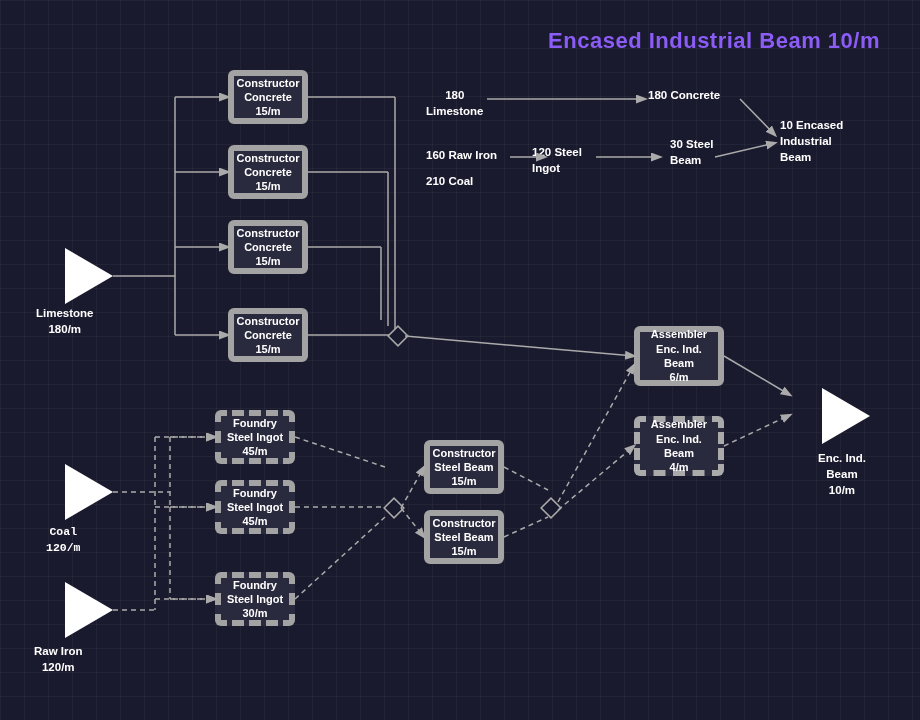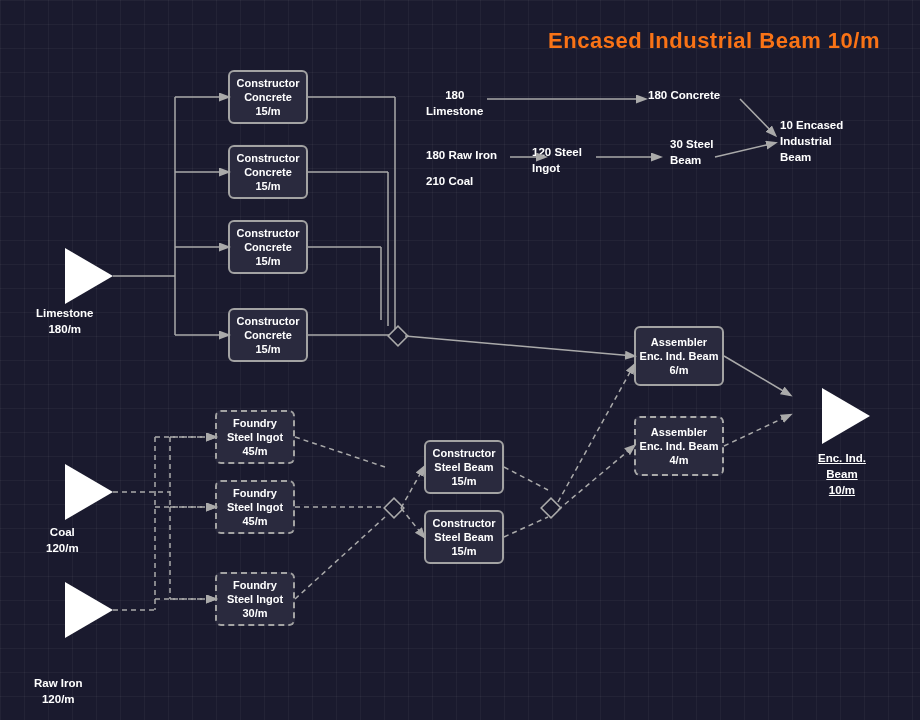--- a/index.html
+++ b/index.html
@@ -13,41 +13,41 @@
       background-size: 24px 24px;
       font-family: Arial, sans-serif;
       overflow: hidden;
       position: relative;
     }
 
     .title {
       position: absolute;
       top: 28px;
       right: 40px;
-      color: #f97316;
+      color: #8b5cf6;
       font-size: 22px;
       font-weight: bold;
       letter-spacing: 0.5px;
       margin-left: 36px;
     }
 
     
     .diagram-svg {
       position: absolute;
       top: 0; left: 0;
       width: 920px;
       height: 720px;
       pointer-events: none;
     }
 
     
     .node-box {
       position: absolute;
       background: #2a2a3e;
-      border: 2px solid #a3a3a3;
+      border: 6px solid #a3a3a3;
       border-radius: 6px;
       color: #ffffff;
       font-size: 11px;
       font-weight: bold;
       text-align: center;
       display: flex;
       align-items: center;
       justify-content: center;
       line-height: 1.3;
     }
@@ -67,21 +67,21 @@
       line-height: 1.4;
     }
   </style>
 </head>
 <body>
 
 <div class="title">Encased Industrial Beam 10/m</div>
 
 <div class="label-text" style="left:426px; top:87px; ">180<br>Limestone</div>
 <div class="label-text" style="left:648px; top:87px;">180 Concrete</div>
-<div class="label-text" style="left:426px; top:147px;">180 Raw Iron</div>
+<div class="label-text" style="left:426px; top:147px;">160 Raw Iron</div>
 <div class="label-text" style="left:532px; top:144px; text-align:left;">120 Steel<br>Ingot</div>
 <div class="label-text" style="left:426px; top:173px;">210 Coal</div>
 <div class="label-text" style="left:670px; top:136px; text-align:left;">30 Steel<br>Beam</div>
 <div class="label-text" style="left:780px; top:117px; text-align:left;">10 Encased<br>Industrial<br>Beam</div>
 
 <div class="node-box" style="left:228px; top:70px; width:80px; height:54px;">Constructor<br>Concrete<br>15/m</div>
 <div class="node-box" style="left:228px; top:145px; width:80px; height:54px;">Constructor<br>Concrete<br>15/m</div>
 <div class="node-box" style="left:228px; top:220px; width:80px; height:54px;">Constructor<br>Concrete<br>15/m</div>
 <div class="node-box" style="left:228px; top:308px; width:80px; height:54px;">Constructor<br>Concrete<br>15/m</div>
 
@@ -98,33 +98,33 @@
 <div style="position:absolute; left:65px; top:248px; width:0; height:0;
   border-top: 28px solid transparent;
   border-bottom: 28px solid transparent;
   border-left: 48px solid #ffffff;"></div>
 <div class="label-text" style="left:36px; top:305px;">Limestone<br>180/m</div>
 
 <div style="position:absolute; left:65px; top:464px; width:0; height:0;
   border-top: 28px solid transparent;
   border-bottom: 28px solid transparent;
   border-left: 48px solid #ffffff;"></div>
-<div class="label-text" style="left:46px; top:524px;">Coal<br>120/m</div>
+<div class="label-text" style="left:46px; top:524px;font-family:Liberation Mono, monospace;">Coal<br>120/m</div>
 
 <div style="position:absolute; left:65px; top:582px; width:0; height:0;
   border-top: 28px solid transparent;
   border-bottom: 28px solid transparent;
   border-left: 48px solid #ffffff;"></div>
-<div class="label-text" style="left:34px; top:675px;text-align:center;">Raw Iron<br>120/m</div>
+<div class="label-text" style="left:34px; top:643px;text-align:center;">Raw Iron<br>120/m</div>
 
 <div style="position:absolute; left:822px; top:388px; width:0; height:0;
   border-top: 28px solid transparent;
   border-bottom: 28px solid transparent;
   border-left: 48px solid #ffffff;"></div>
-<div class="label-text" style="left:818px; top:450px; text-align:center;text-decoration:underline;">Enc. Ind.<br>Beam<br>10/m</div>
+<div class="label-text" style="left:818px; top:450px; text-align:center;">Enc. Ind.<br>Beam<br>10/m</div>
 
 <svg class="diagram-svg">
   <defs>
     <marker id="arrow" markerWidth="8" markerHeight="8" refX="6" refY="3" orient="auto">
       <path d="M0,0 L0,6 L8,3 z" fill="#aaaaaa"></path>
     </marker>
     <marker id="arrow-dashed" markerWidth="8" markerHeight="8" refX="6" refY="3" orient="auto">
       <path d="M0,0 L0,6 L8,3 z" fill="#aaaaaa"></path>
     </marker>
   </defs>

